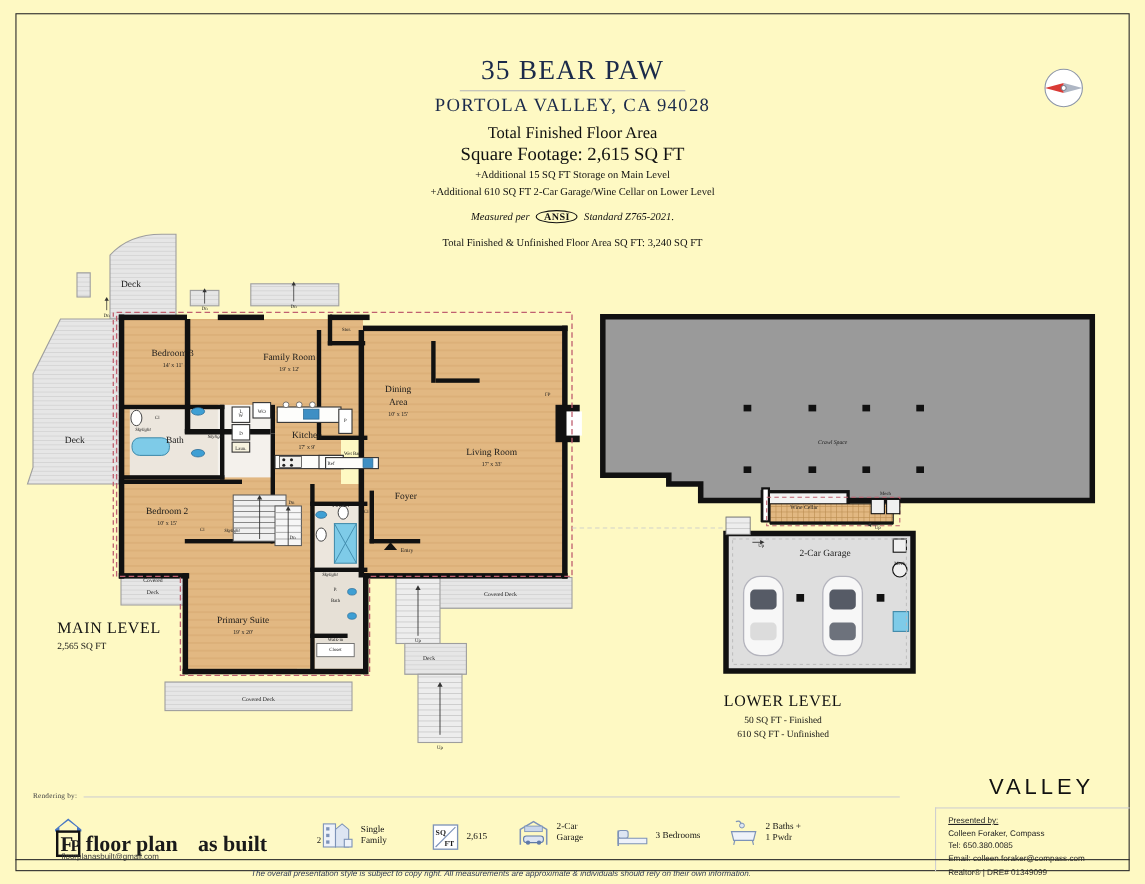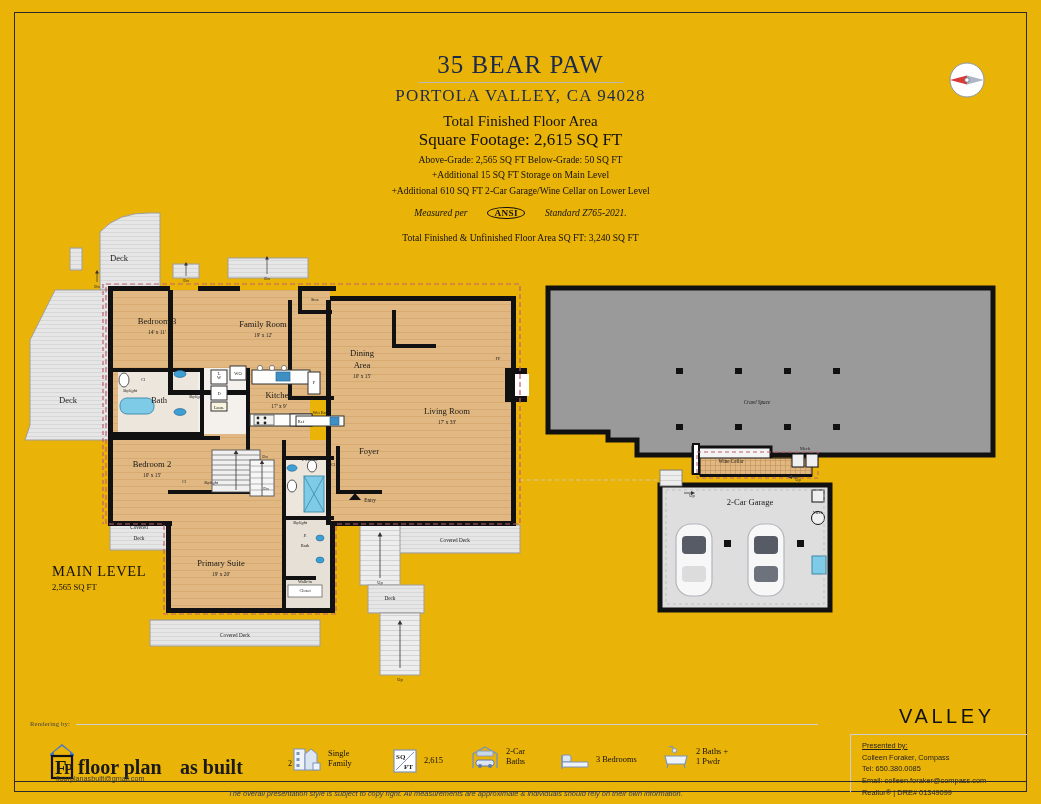--- a/index.html
+++ b/index.html
@@ -1,29 +1,29 @@
 <!DOCTYPE html>
 <html><head>
 <meta charset="utf-8">
 <style>
   html,body{margin:0;padding:0;background:#ffffff;}
   body{width:1041px;height:804px;font-family:"Liberation Serif",serif;color:#1a1a1a;overflow:hidden;}
-  .page{position:relative;width:1041px;height:804px;background:#eab308;box-sizing:border-box;}
+  .page{position:relative;width:1041px;height:804px;background:#fef9c3;box-sizing:border-box;}
   .page-border{position:absolute;left:14px;top:12px;right:14px;bottom:12px;border:1.5px solid #2b2b2b;pointer-events:none;}
 
   
   .header{position:absolute;left:0;top:52px;width:1041px;text-align:center;}
   .addr-title{font-family:"Liberation Serif",serif;font-size:25px;letter-spacing:1px;color:#1b2a4a;font-variant:small-caps;font-weight:400;line-height:1.05;}
   .title-rule{width:205px;height:1px;background:#b9b9b9;margin:4px auto 3px;}
   .addr-sub{font-size:17px;font-variant:small-caps;letter-spacing:1.2px;color:#1b2a4a;line-height:1.15;}
   .tfa1{font-size:15px;margin-top:7px;line-height:1.18;color:#111;}
   .tfa2{font-size:17px;font-weight:400;line-height:1.2;color:#111;}
   .grade-line{font-size:9.6px;line-height:1.42;color:#111;margin-top:2px;}
   .ansi{font-size:9.6px;font-style:italic;margin-top:9px;color:#111;}
-  .ansi .badge{display:inline-block;border:1.2px solid #111;border-radius:50%/50%;padding:0px 6px;font-style:normal;font-weight:bold;font-size:9.2px;letter-spacing:.4px;margin:0 20px;}
+  .ansi .badge{display:inline-block;border:1.2px solid #111;border-radius:50%/50%;padding:0px 6px;font-style:normal;font-weight:bold;font-size:9.2px;letter-spacing:.4px;margin:0 6px;}
   .total-unf{font-size:9.6px;margin-top:13px;color:#111;}
 
   
   .compass{position:absolute;left:944px;top:57px;width:46px;height:46px;}
 
   
   .plan{position:absolute;left:0;top:0;width:1041px;height:804px;}
   svg.planvg{position:absolute;left:0;top:0;}
 
   
@@ -70,21 +70,20 @@
 
 <div class="page">
   <div class="page-border"></div>
 
   <div class="header">
     <div class="addr-title">35 BEAR PAW</div>
     <div class="title-rule"></div>
     <div class="addr-sub">PORTOLA VALLEY, CA 94028</div>
     <div class="tfa1">Total Finished Floor Area</div>
     <div class="tfa2">Square Footage: 2,615 SQ FT</div>
-    <div class="grade-line">Above-Grade: 2,565 SQ FT    Below-Grade: 50 SQ FT</div>
     <div class="grade-line">+Additional 15 SQ FT Storage on Main Level</div>
     <div class="grade-line">+Additional 610 SQ FT 2-Car Garage/Wine Cellar on Lower Level</div>
     <div class="ansi">
       <span>Measured per</span><span class="badge">ANSI</span><span>Standard Z765-2021.</span>
     </div>
     <div class="total-unf">Total Finished &amp; Unfinished Floor Area SQ FT: 3,240 SQ FT</div>
   </div>
 
   <svg class="compass" viewBox="0 0 46 46">
     <circle cx="23" cy="23" r="17" fill="#fff" stroke="#8d96a8" stroke-width="1"></circle>
@@ -412,20 +411,25 @@
 
     <line x1="520" y1="480" x2="660" y2="480" stroke="#cccccc" stroke-width=".8" stroke-dasharray="4,3"></line>
   </svg>
   </div>
 
   <div class="lvl" id="main-level">
     <div class="big">MAIN LEVEL</div>
     <div class="sm">2,565 SQ FT</div>
   </div>
 
+  <div class="lvl" id="lower-level">
+    <div class="big">LOWER LEVEL</div>
+    <div class="sm">50 SQ FT - Finished</div>
+    <div class="sm">610 SQ FT - Unfinished</div>
+  </div>
 
   <div class="footer">
     <div class="rendering-by">Rendering by:</div>
     <div class="rend-rule"></div>
 
     <svg class="fp-logo" viewBox="0 0 240 48">
       <path d="M8 18 L20 8 L32 18 L32 20 L28 20 L28 16 L20 10 L12 16 L12 20 L8 20 Z" fill="#4a79c4"></path>
       <rect x="10" y="20" width="20" height="22" fill="none" stroke="#111" stroke-width="2.2"></rect>
       <text x="13" y="38" font-family="Liberation Serif, serif" font-size="19" font-weight="bold" fill="#111">F</text>
       <text x="22" y="38" font-family="Liberation Serif, serif" font-size="15" font-weight="bold" fill="#4a79c4">P</text>
@@ -475,21 +479,21 @@
   <div class="stat" id="stat-garage">
     <svg width="30" height="26" viewBox="0 0 30 26">
       <path d="M3 24 L3 10 L15 3 L27 10 L27 24" fill="none" stroke="#7d93b8" stroke-width="1.4"></path>
       <rect x="7" y="7" width="16" height="5" fill="#c9d6ea" stroke="#7d93b8" stroke-width=".8"></rect>
       <rect x="6" y="16" width="18" height="6" rx="2.5" fill="#dde5f2" stroke="#5f7aa8" stroke-width="1"></rect>
       <circle cx="10" cy="22" r="2" fill="#5f7aa8"></circle>
         <circle cx="20" cy="22" r="2" fill="#5f7aa8"></circle>
     </svg>
     <div class="lbl">
       <div>2-Car</div>
-      <div>Baths</div>
+      <div>Garage</div>
     </div>
   </div>
 
   <div class="stat" id="stat-beds">
     <svg width="30" height="20" viewBox="0 0 30 20">
       <rect x="2" y="5" width="9" height="7" rx="2" fill="#dde5f2" stroke="#7d93b8" stroke-width="1"></rect>
       <path d="M2 12 L28 12 L28 17 L2 17 Z" fill="#eef2f9" stroke="#7d93b8" stroke-width="1"></path>
       <line x1="2" y1="5" x2="2" y2="19" stroke="#7d93b8" stroke-width="1.4"></line>
     </svg>
     <div class="lbl">3 Bedrooms</div>

